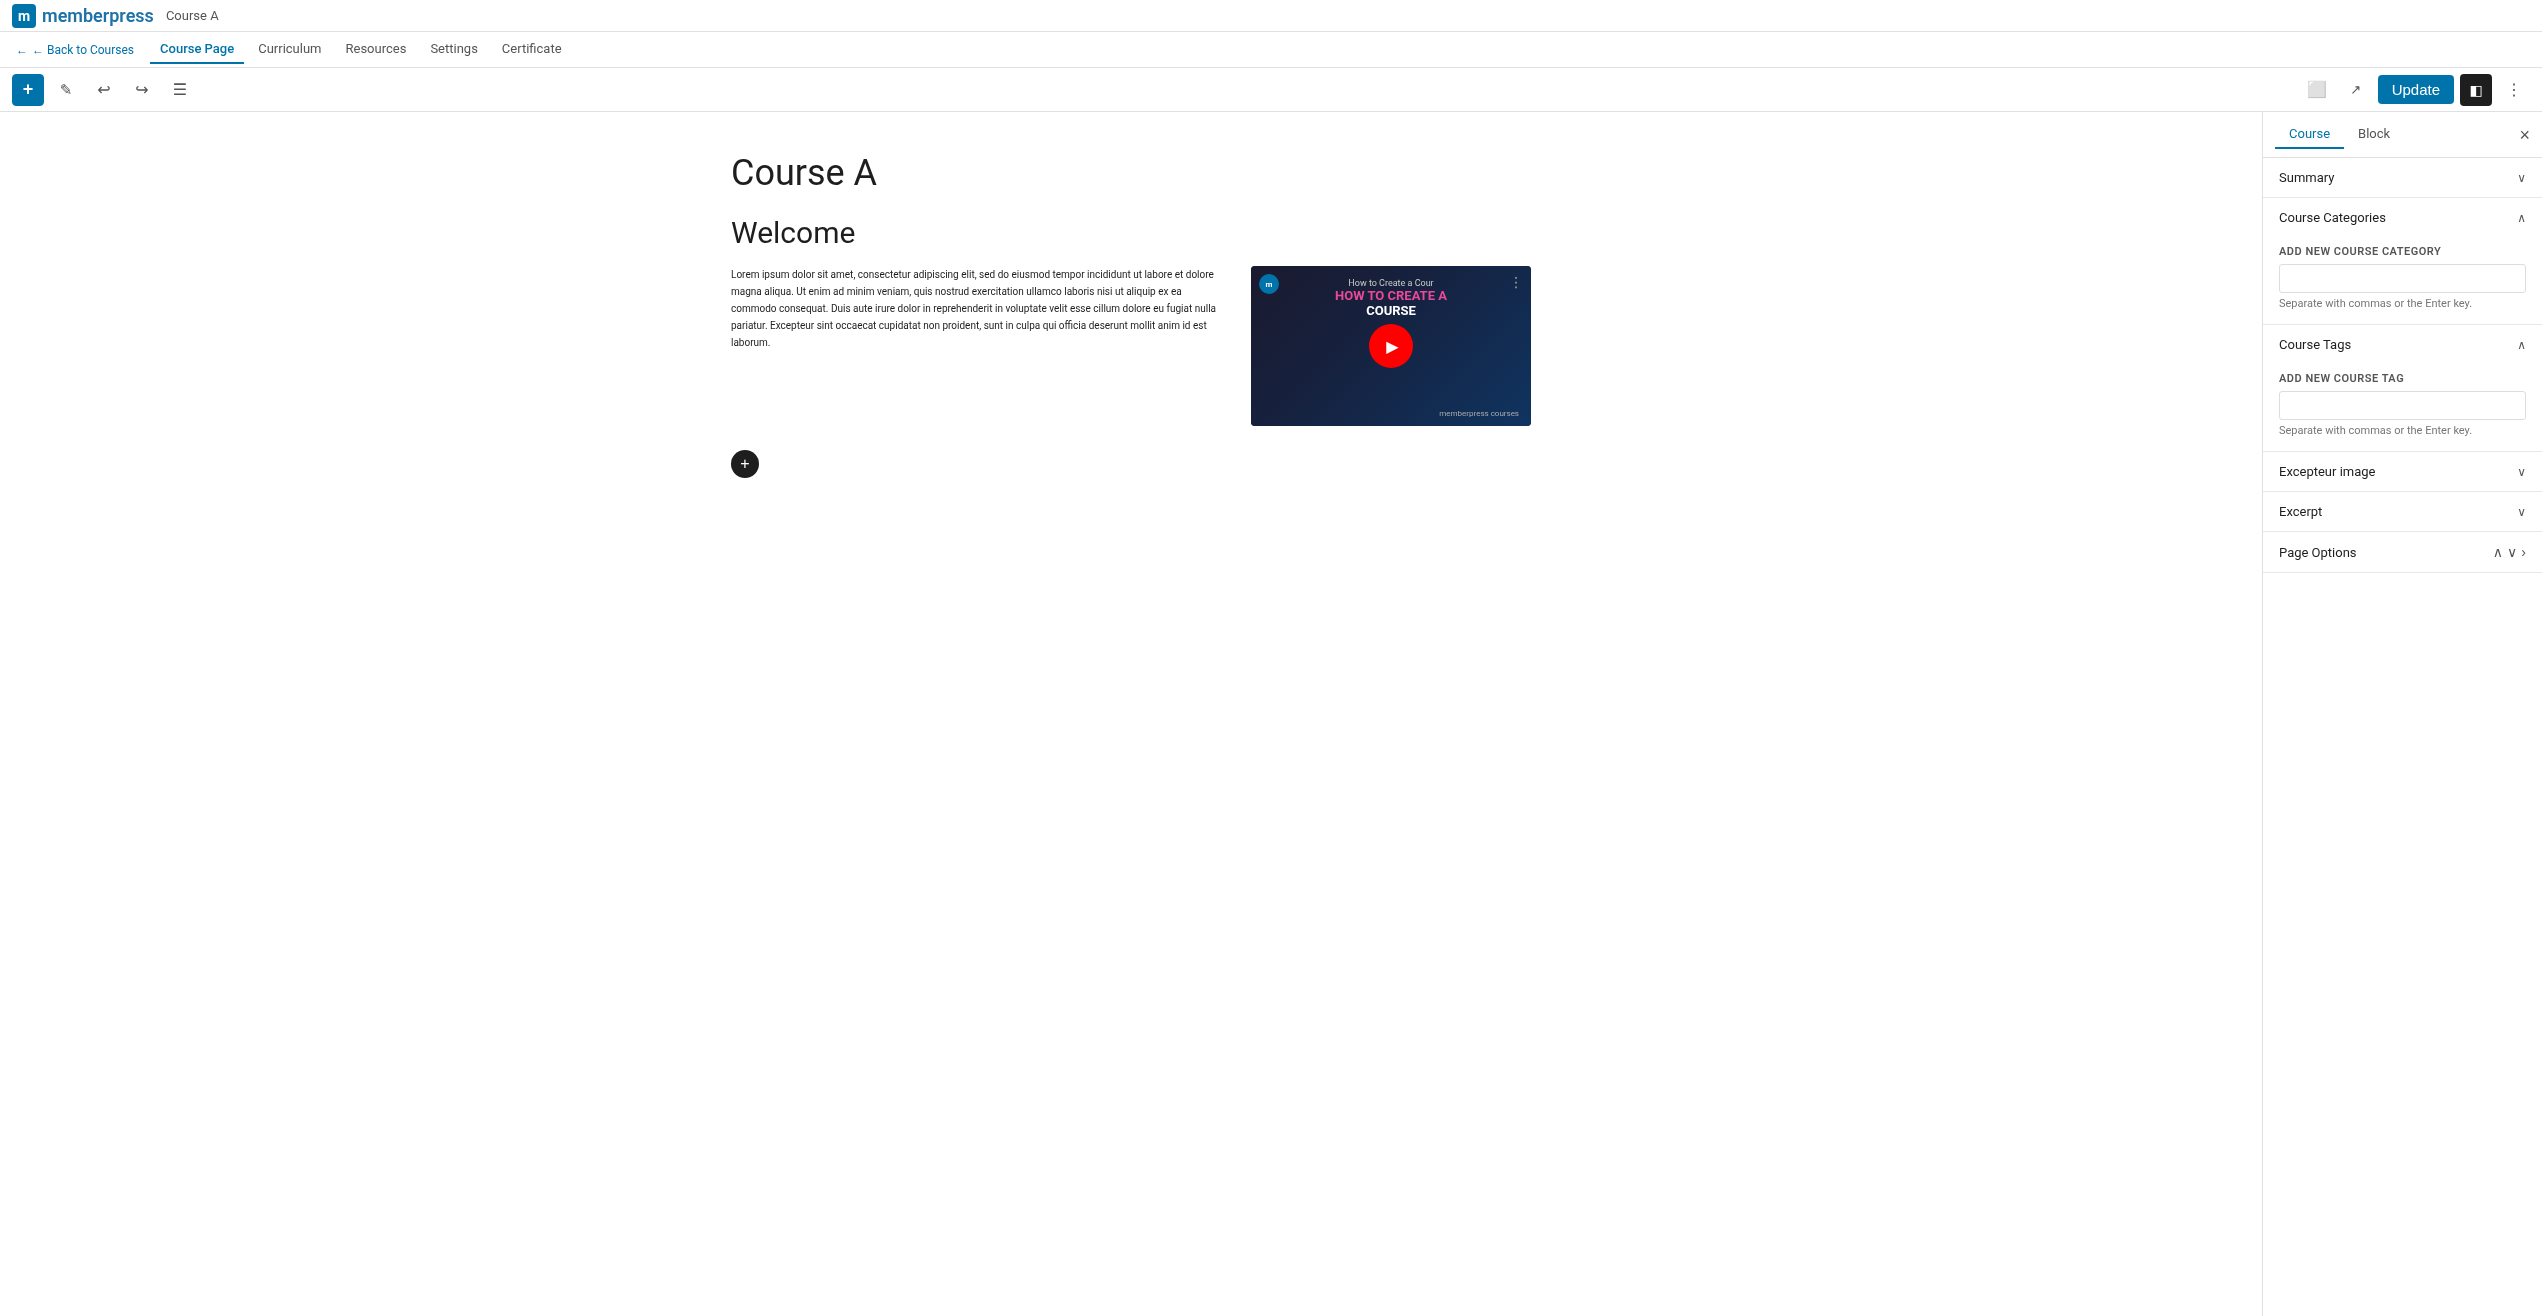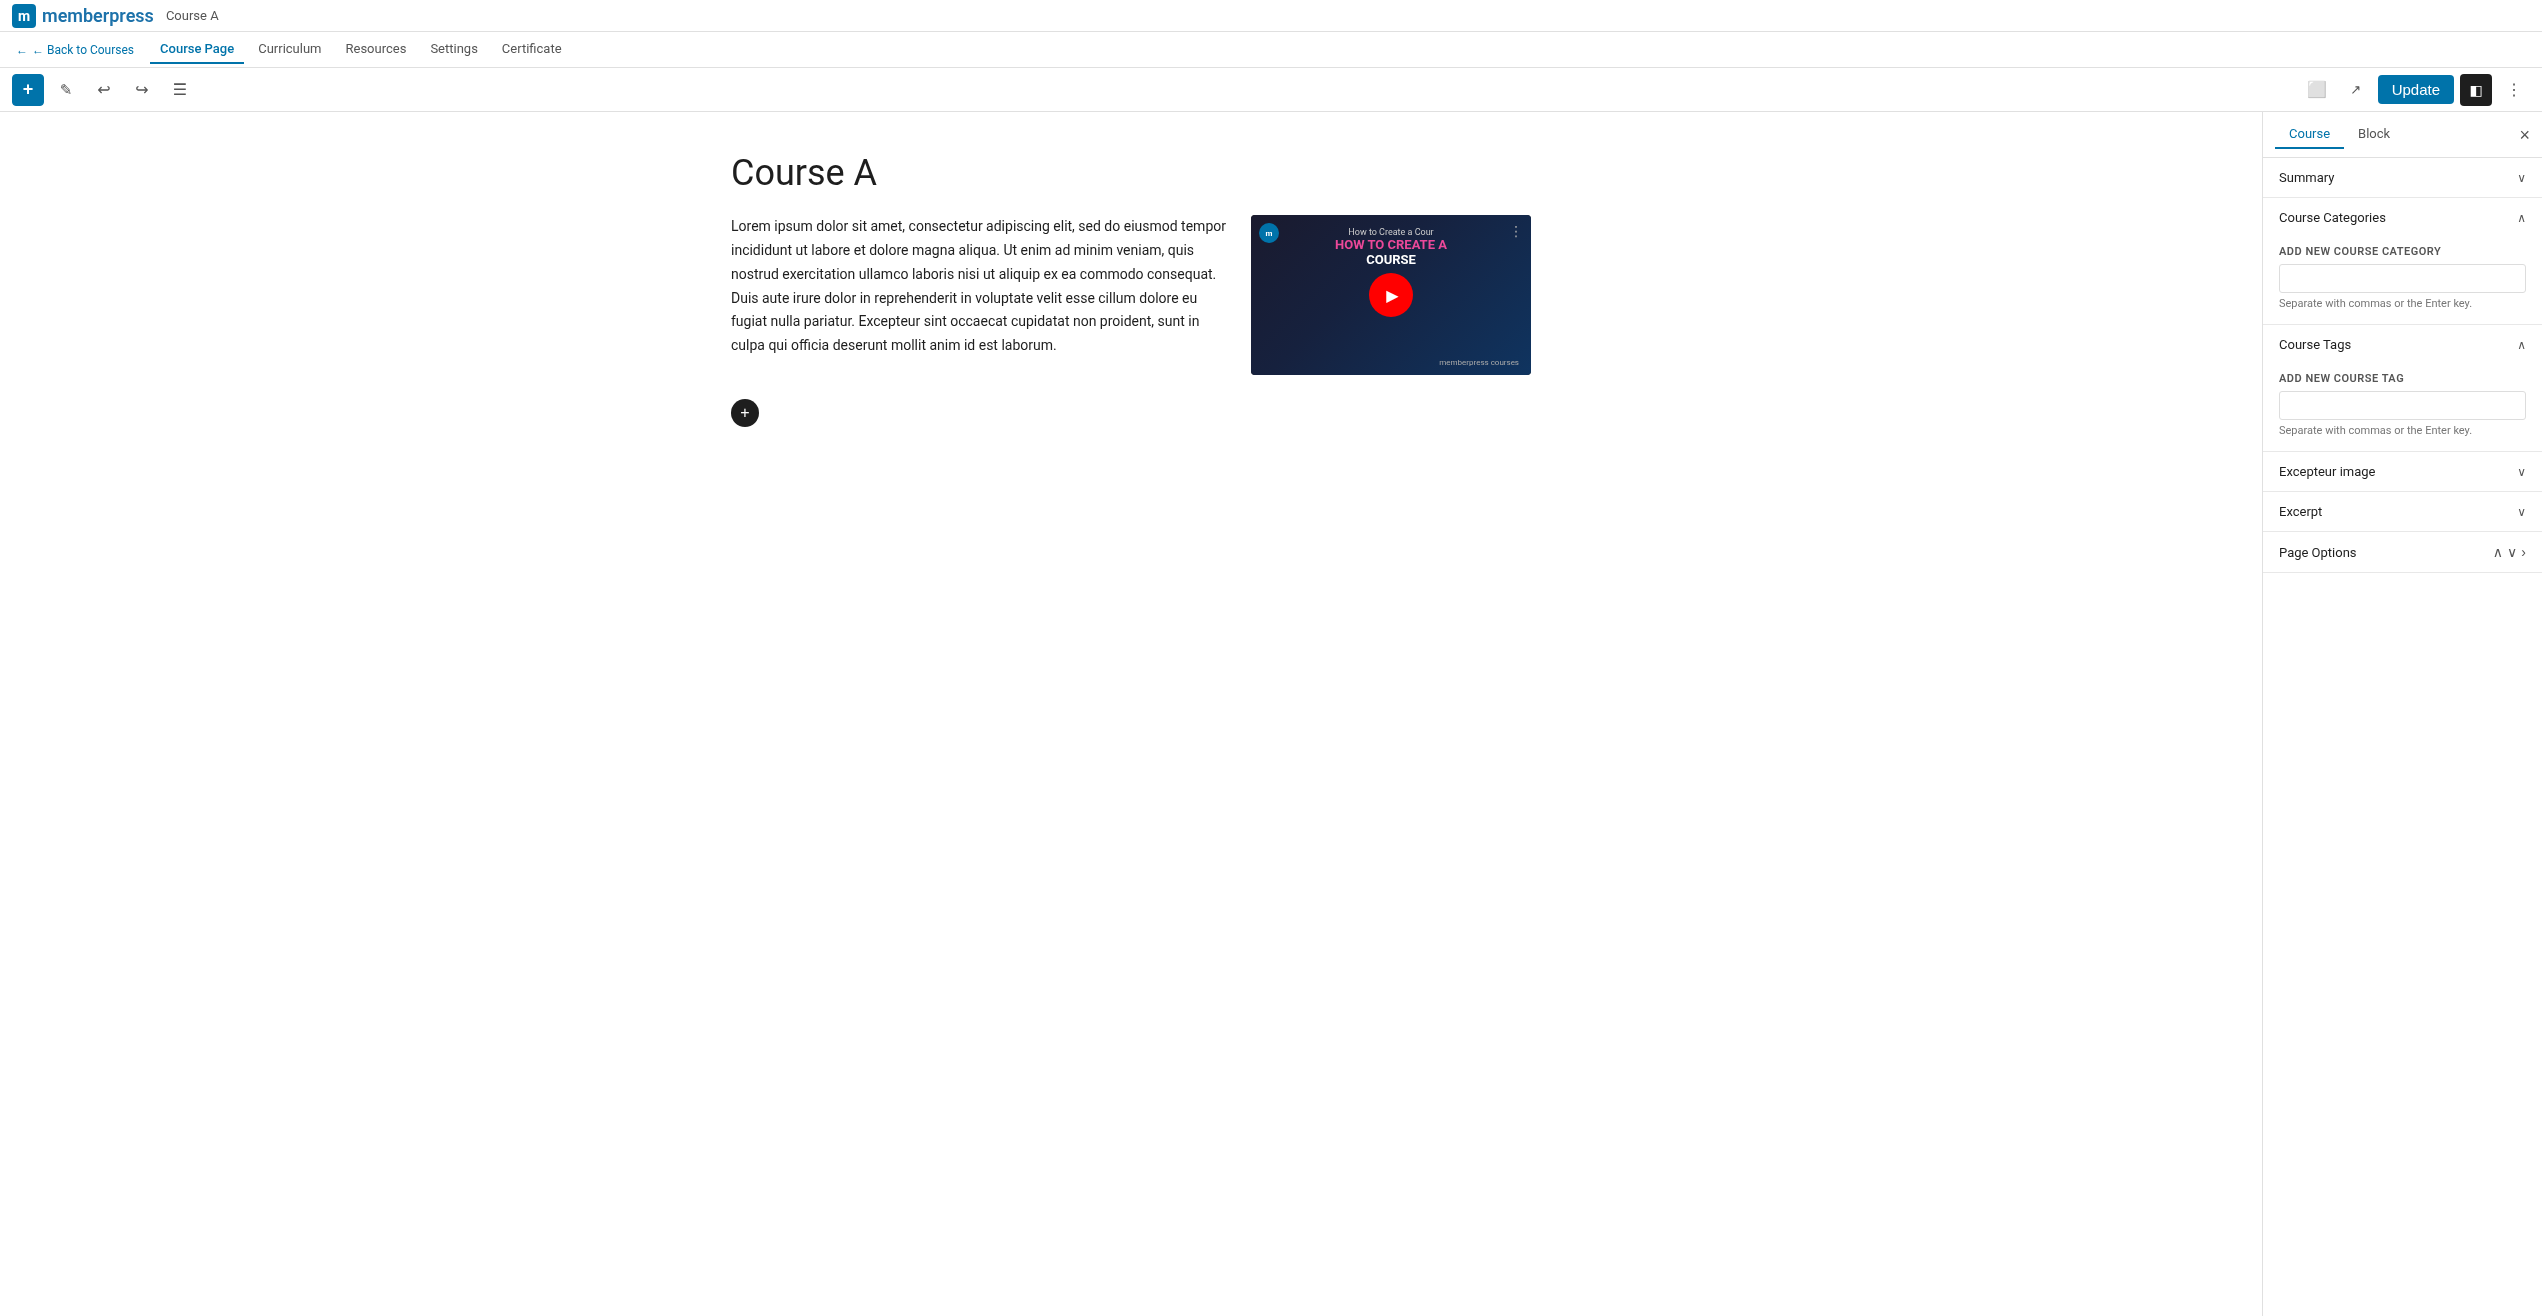--- a/index.html
+++ b/index.html
@@ -122,21 +122,21 @@
       font-weight: 400;
       color: #1e1e1e;
       margin-bottom: 16px;
     }
     .content-row {
       display: flex;
       gap: 24px;
       align-items: flex-start;
     }
     .lorem-text {
-      font-size: 14px;
+      font-size: 10px;
       line-height: 1.7;
       color: #1e1e1e;
       flex: 1;
     }
     .video-thumb {
       width: 280px;
       height: 160px;
       background: #222;
       border-radius: 4px;
       flex-shrink: 0;
@@ -317,20 +317,21 @@
     <button class="toolbar-btn-dark">◧</button>
     <button class="toolbar-btn icon-only">⋮</button>
   </div>
 </div>
 
 <div class="main-layout">
 
   <div class="editor-area">
     <div class="editor-content">
       <h1 class="course-title-heading">Course A</h1>
+      <h2 class="welcome-heading">Welcome</h2>
       <div class="content-row">
         <p class="lorem-text">Lorem ipsum dolor sit amet, consectetur adipiscing elit, sed do eiusmod tempor incididunt ut labore et dolore magna aliqua. Ut enim ad minim veniam, quis nostrud exercitation ullamco laboris nisi ut aliquip ex ea commodo consequat. Duis aute irure dolor in reprehenderit in voluptate velit esse cillum dolore eu fugiat nulla pariatur. Excepteur sint occaecat cupidatat non proident, sunt in culpa qui officia deserunt mollit anim id est laborum.</p>
         <div class="video-thumb">
           <div class="video-thumb-bg"></div>
           <div class="video-mp-icon">m</div>
           <div class="video-dots">⋮</div>
           <div class="video-thumb-text">
             <div class="title-line1">How to Create a Cour</div>
             <div class="title-line2">HOW TO CREATE A</div>
             <div class="title-line3">COURSE</div>

